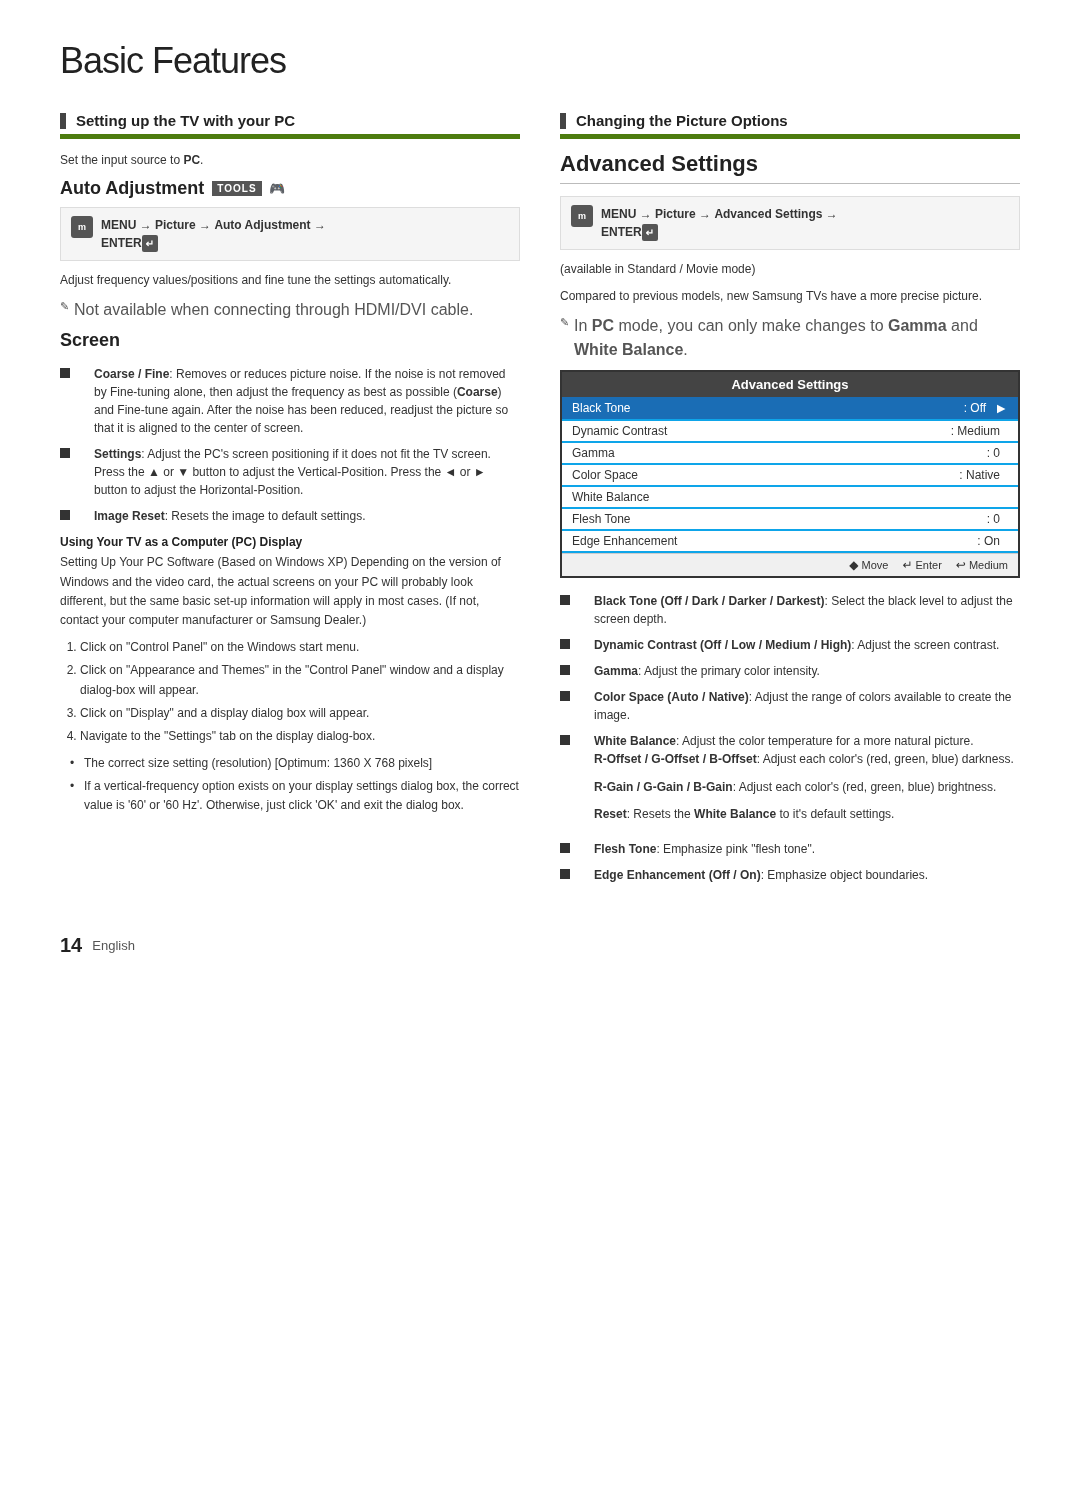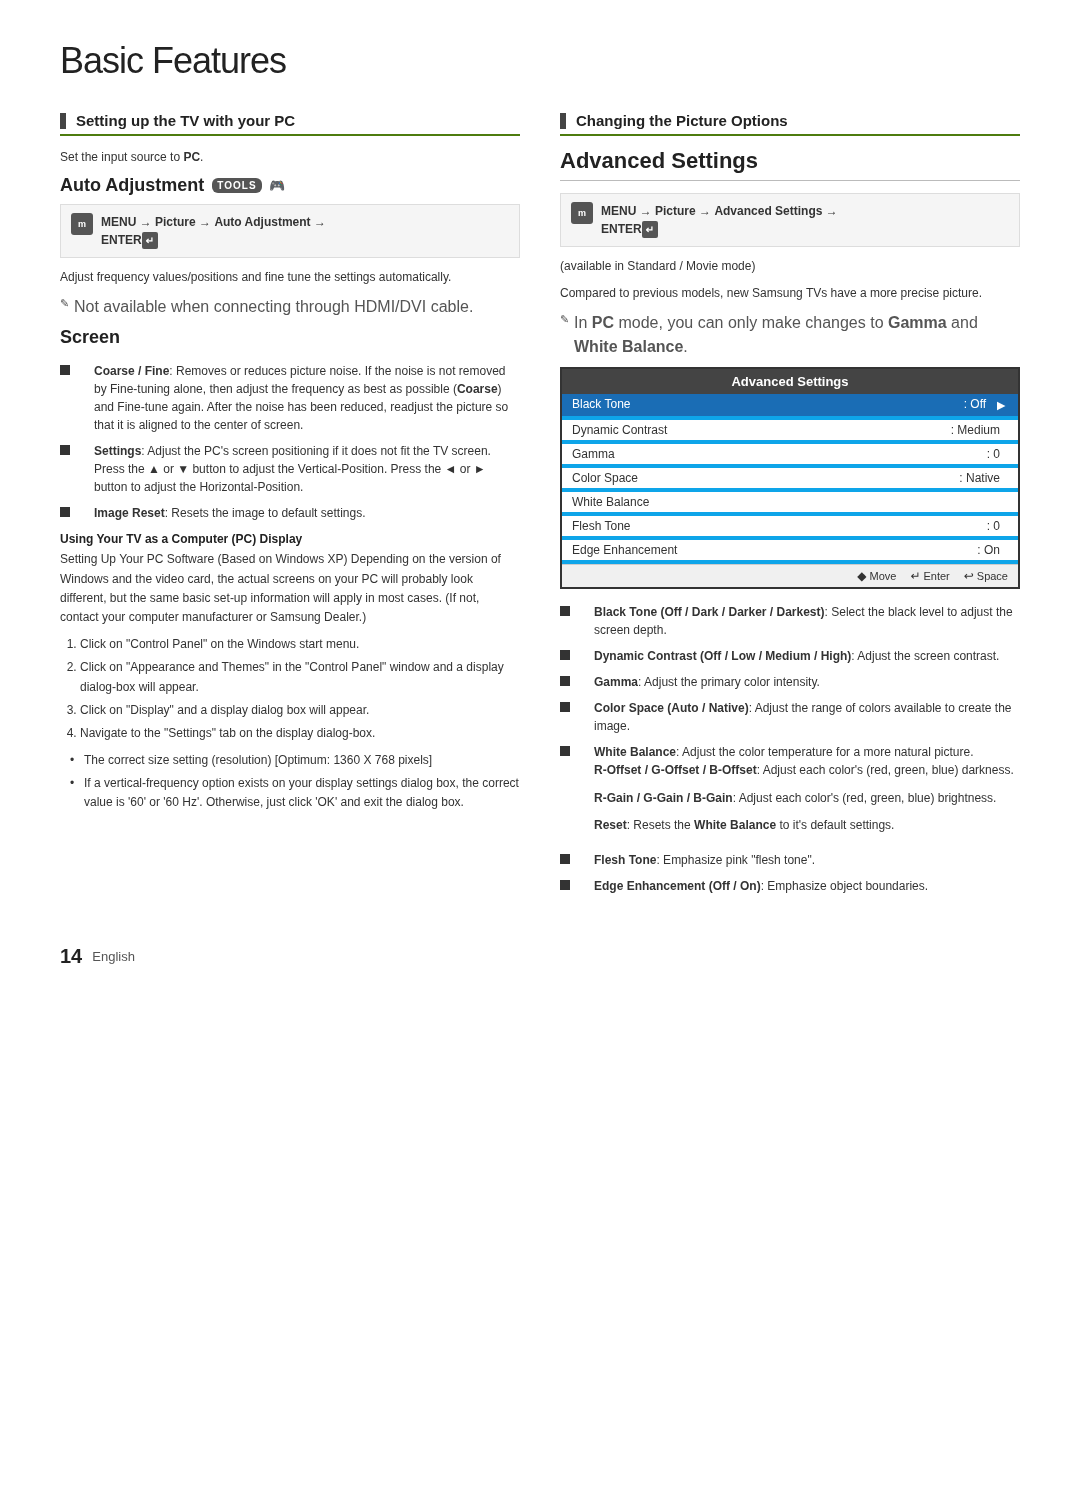--- a/index.html
+++ b/index.html
@@ -28,21 +28,21 @@
       max-width: 460px;
     }
     .right-col {
       flex: 1;
       max-width: 460px;
     }
     .section-heading {
       font-size: 15px;
       font-weight: bold;
       color: #222;
-      border-bottom: 2px solid #4d7c0f;
+      border-bottom: 5px solid #4d7c0f;
       padding-bottom: 5px;
       margin-bottom: 12px;
       display: flex;
       align-items: center;
       gap: 6px;
     }
     .section-heading .bar {
       display: inline-block;
       width: 6px;
       height: 16px;
@@ -59,21 +59,21 @@
       gap: 8px;
     }
     .tools-badge {
       display: inline-flex;
       align-items: center;
       background: #555;
       color: #fff;
       font-size: 10px;
       font-weight: bold;
       padding: 2px 5px;
-      border-radius: 6px;
+      border-radius: 0;
       letter-spacing: 1px;
     }
     .menu-path {
       display: flex;
       align-items: flex-start;
       gap: 8px;
       background: #f5f5f5;
       border: 1px solid #ddd;
       padding: 8px 10px;
       margin-bottom: 10px;
@@ -197,22 +197,22 @@
     .adv-settings-header {
       background: #444;
       color: #fff;
       font-weight: bold;
       text-align: center;
       padding: 5px 10px;
       font-size: 13px;
     }
     .adv-settings-row {
       display: flex;
-      align-items: flex-start;
-      border-bottom: 4px solid #0ea5e9;
+      align-items: center;
+      border-bottom: 2px solid #0ea5e9;
       padding: 3px 10px;
     }
     .adv-settings-row.selected {
       background: #1a6db5;
       color: #fff;
     }
     .adv-settings-row:last-child {
       border-bottom: none;
     }
     .adv-row-label {
@@ -403,21 +403,21 @@
           <span class="footer-item">
             <span class="footer-icon">◆</span>
             <span>Move</span>
           </span>
           <span class="footer-item">
             <span class="footer-icon">↵</span>
             <span>Enter</span>
           </span>
           <span class="footer-item">
             <span class="footer-icon">↩</span>
-            <span>Space</span>
+            <span>Medium</span>
           </span>
         </div>
       </div>
     </div>
 
     <ul class="bullet-list">
       <li>
         <span class="sq"></span>
         <span><strong>Black Tone (Off / Dark / Darker / Darkest)</strong>: Select the black level to adjust the screen depth.</span>
       </li>

